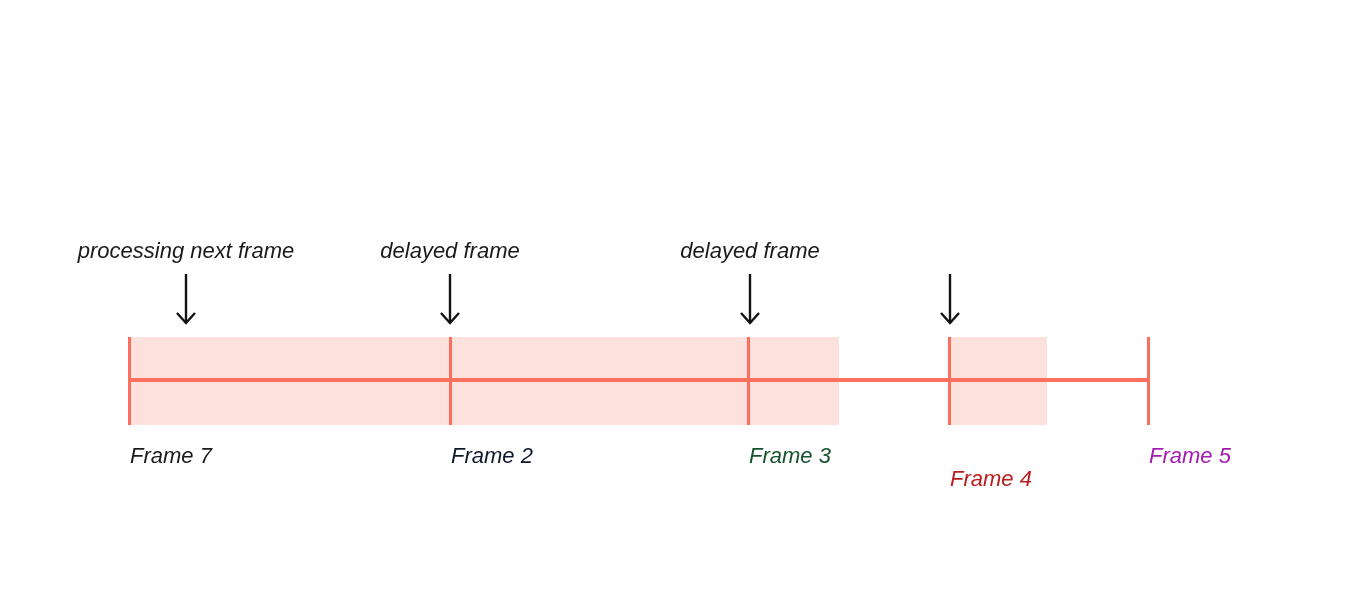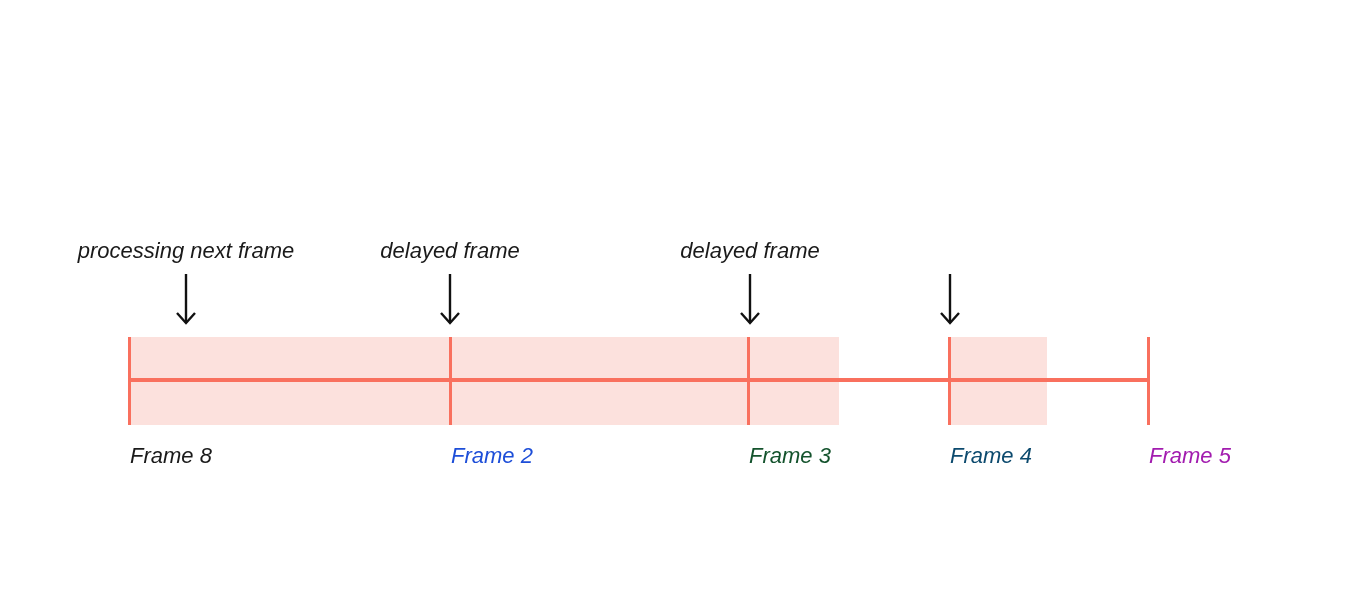--- a/index.html
+++ b/index.html
@@ -55,24 +55,24 @@
     </div>
   <div class="baseline" id="timeline-baseline" style="left: 128px; top: 378px; width: 1022px; height: 4px; background: rgb(249, 112, 94);"></div>
   <div class="layer" id="tick-layer">
       <div class="tick" style="left: 127.5px; top: 337px; width: 3px; height: 88px; background: rgb(249, 112, 94);"></div>
       <div class="tick" style="left: 448.5px; top: 337px; width: 3px; height: 88px; background: rgb(249, 112, 94);"></div>
       <div class="tick" style="left: 746.5px; top: 337px; width: 3px; height: 88px; background: rgb(249, 112, 94);"></div>
       <div class="tick" style="left: 947.5px; top: 337px; width: 3px; height: 88px; background: rgb(249, 112, 94);"></div>
       <div class="tick" style="left: 1146.5px; top: 337px; width: 3px; height: 88px; background: rgb(249, 112, 94);"></div>
     </div>
   <div class="layer" id="frame-label-layer">
-      <div class="frame-label" style="left: 130px; top: 443px; color: rgb(26, 26, 26);">Frame 8</div>
-      <div class="frame-label" style="left: 451px; top: 443px; color: #1d4ed8;">Frame 2</div>
+      <div class="frame-label" style="left: 130px; top: 443px; color: rgb(26, 26, 26);">Frame 7</div>
+      <div class="frame-label" style="left: 451px; top: 443px; color: #0f172a;">Frame 2</div>
       <div class="frame-label" style="left: 749px; top: 443px; color: #14532d;">Frame 3</div>
-      <div class="frame-label" style="left: 950px; top: 443px; color: #0c4a6e;">Frame 4</div>
+      <div class="frame-label" style="left: 950px; top: 466px; color: #b91c1c;">Frame 4</div>
       <div class="frame-label" style="left: 1149px; top: 443px; color: #a21caf;">Frame 5</div>
     </div>
   <div class="layer" id="annotation-layer">
       <div class="annotation" style="left: 186px; top: 238px; color: rgb(26, 26, 26);">processing next frame</div>
       <div class="arrow" style="left: 186px; top: 273px; width: 28px; height: 53px;"><svg width="28" height="53">
           <line x1="14" y1="1" x2="14" y2="50" stroke="#111111" stroke-width="2.4"></line>
           <polyline points="5,40 14,50 23,40" fill="none" stroke="#111111" stroke-width="2.4"></polyline>
         </svg></div>
       <div class="annotation" style="left: 450px; top: 238px; color: rgb(26, 26, 26);">delayed frame</div>
       <div class="arrow" style="left: 450px; top: 273px; width: 28px; height: 53px;"><svg width="28" height="53">

